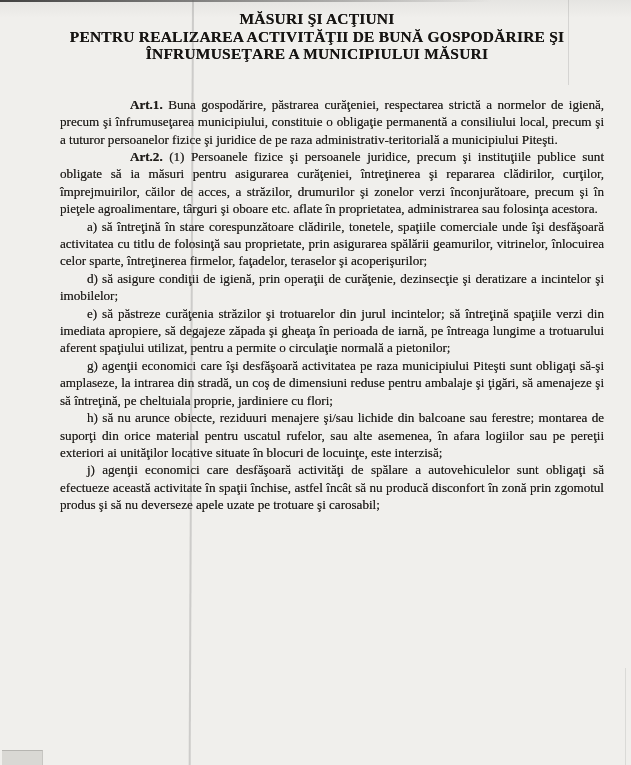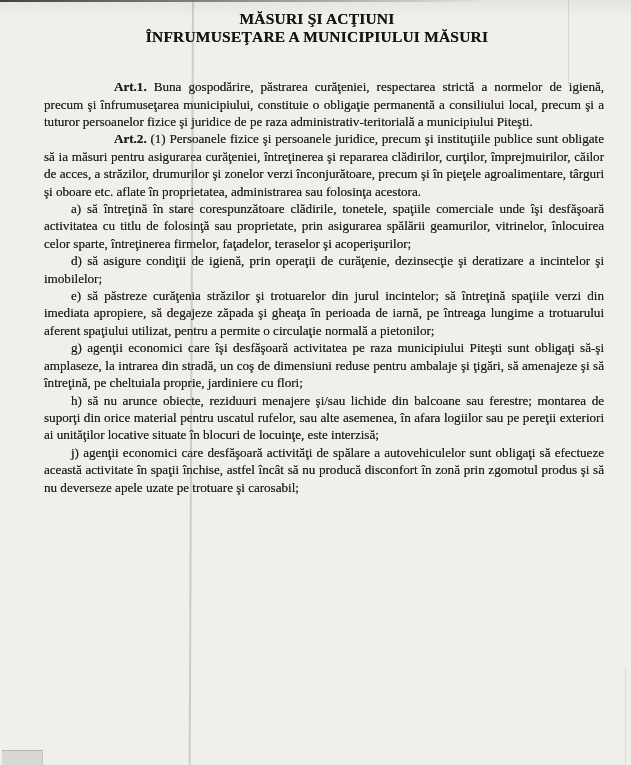--- a/index.html
+++ b/index.html
@@ -23,21 +23,21 @@
     text-align:center;
     font-weight:bold;
     font-size:15.5px;
     line-height:17.6px;
     color:#161412;
     letter-spacing:.2px;
     text-shadow:0 0 .4px rgba(20,18,16,.7);
     padding-right:14px; 
   }
   
-  .doc-body{margin-top:33px;}
+  .doc-body{margin-top:33px;margin-left:16px;}
   .para{
     margin:0;
     font-size:13.2px;
     line-height:17.4px;
     letter-spacing:-.05px;
     text-align:justify;
     color:var(--ink);
     text-shadow:0 0 .4px rgba(30,28,25,.65);
   }
   .p-art{text-indent:70px;}
@@ -79,20 +79,21 @@
     pointer-events:none;
   }
 </style>
 </head>
 <body>
 
 <div class="page">
 
   <div class="doc-title">
     <div>MĂSURI ŞI ACŢIUNI</div>
+    <div>PENTRU REALIZAREA ACTIVITĂŢII DE BUNĂ GOSPODĂRIRE ŞI</div>
     <div>ÎNFRUMUSEŢARE A MUNICIPIULUI MĂSURI</div>
   </div>
 
   <div class="doc-body">
 
     <p class="para p-art"><b class="lead">Art.1.</b> <span>Buna gospodărire, păstrarea curăţeniei, respectarea strictă a normelor de igienă, precum şi înfrumuseţarea municipiului, constituie o obligaţie permanentă a consiliului local, precum şi a tuturor persoanelor fizice şi juridice de pe raza administrativ-teritorială a municipiului Piteşti.</span></p>
 
     <p class="para p-art"><b class="lead">Art.2.</b> <span>(1) Persoanele fizice şi persoanele juridice, precum şi instituţiile publice sunt obligate să ia măsuri pentru asigurarea curăţeniei, întreţinerea şi repararea clădirilor, curţilor, împrejmuirilor, căilor de acces, a străzilor, drumurilor şi zonelor verzi înconjurătoare, precum şi în pieţele agroalimentare, târguri şi oboare etc. aflate în proprietatea, administrarea sau folosinţa acestora.</span></p>
 
 

